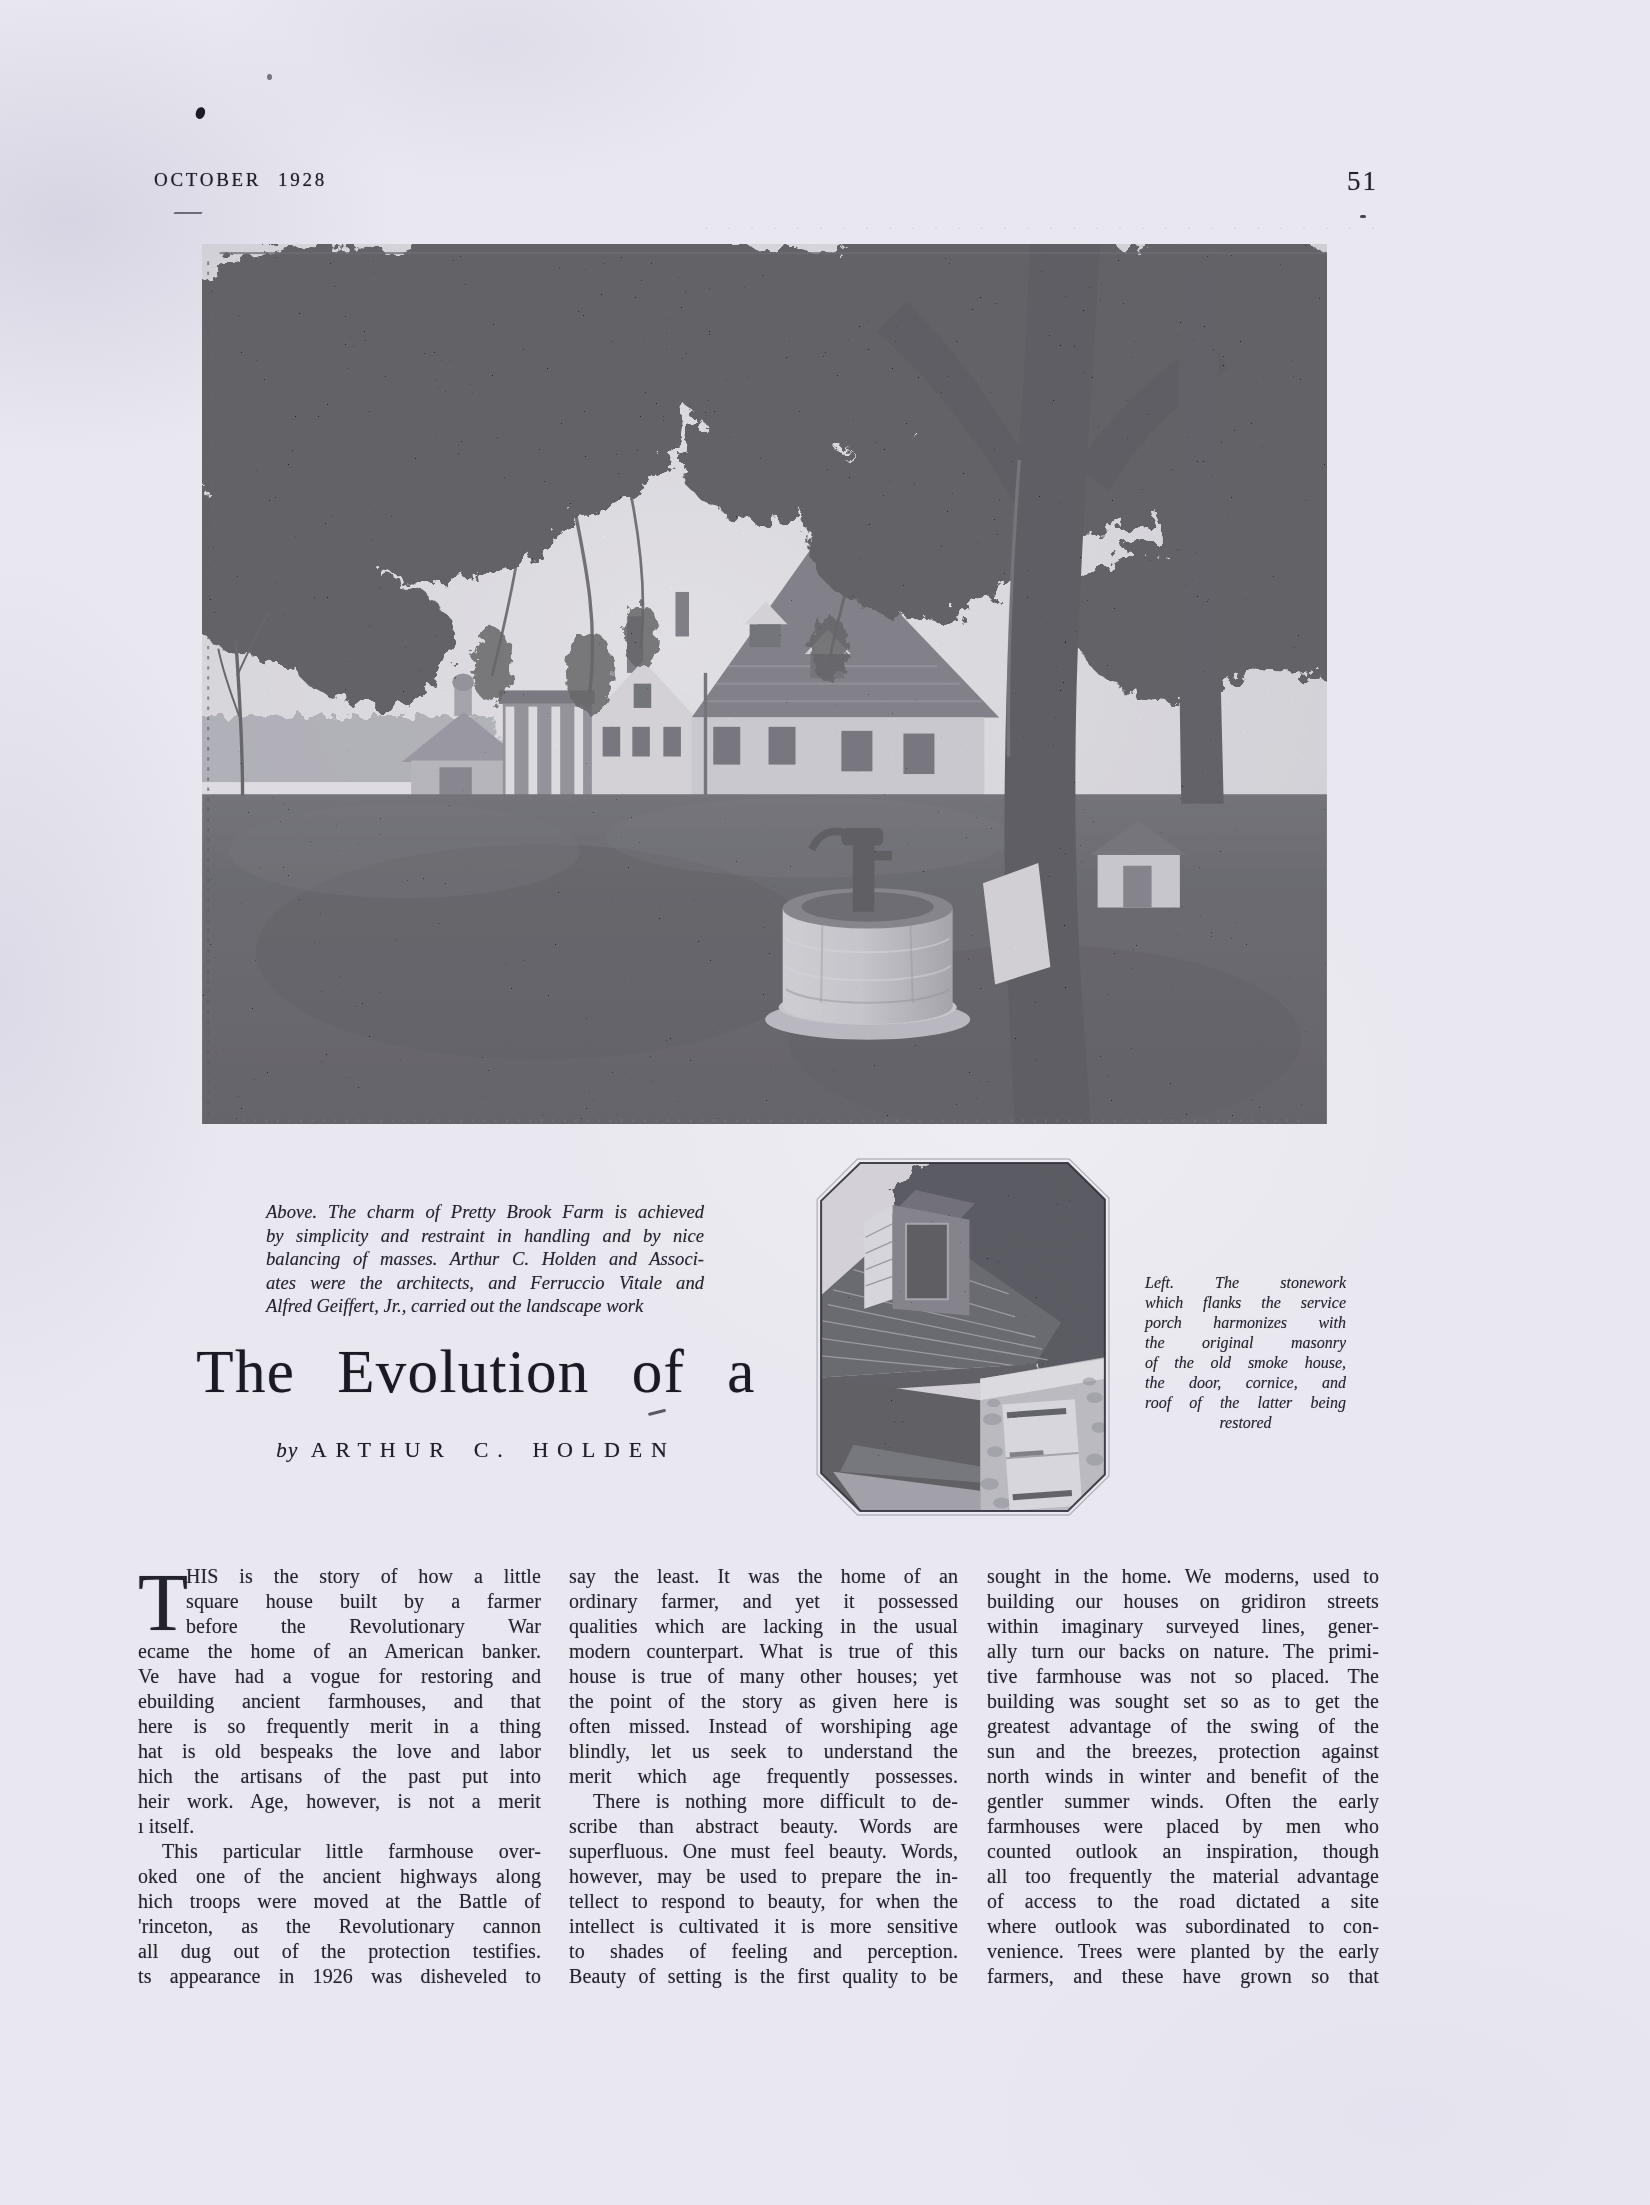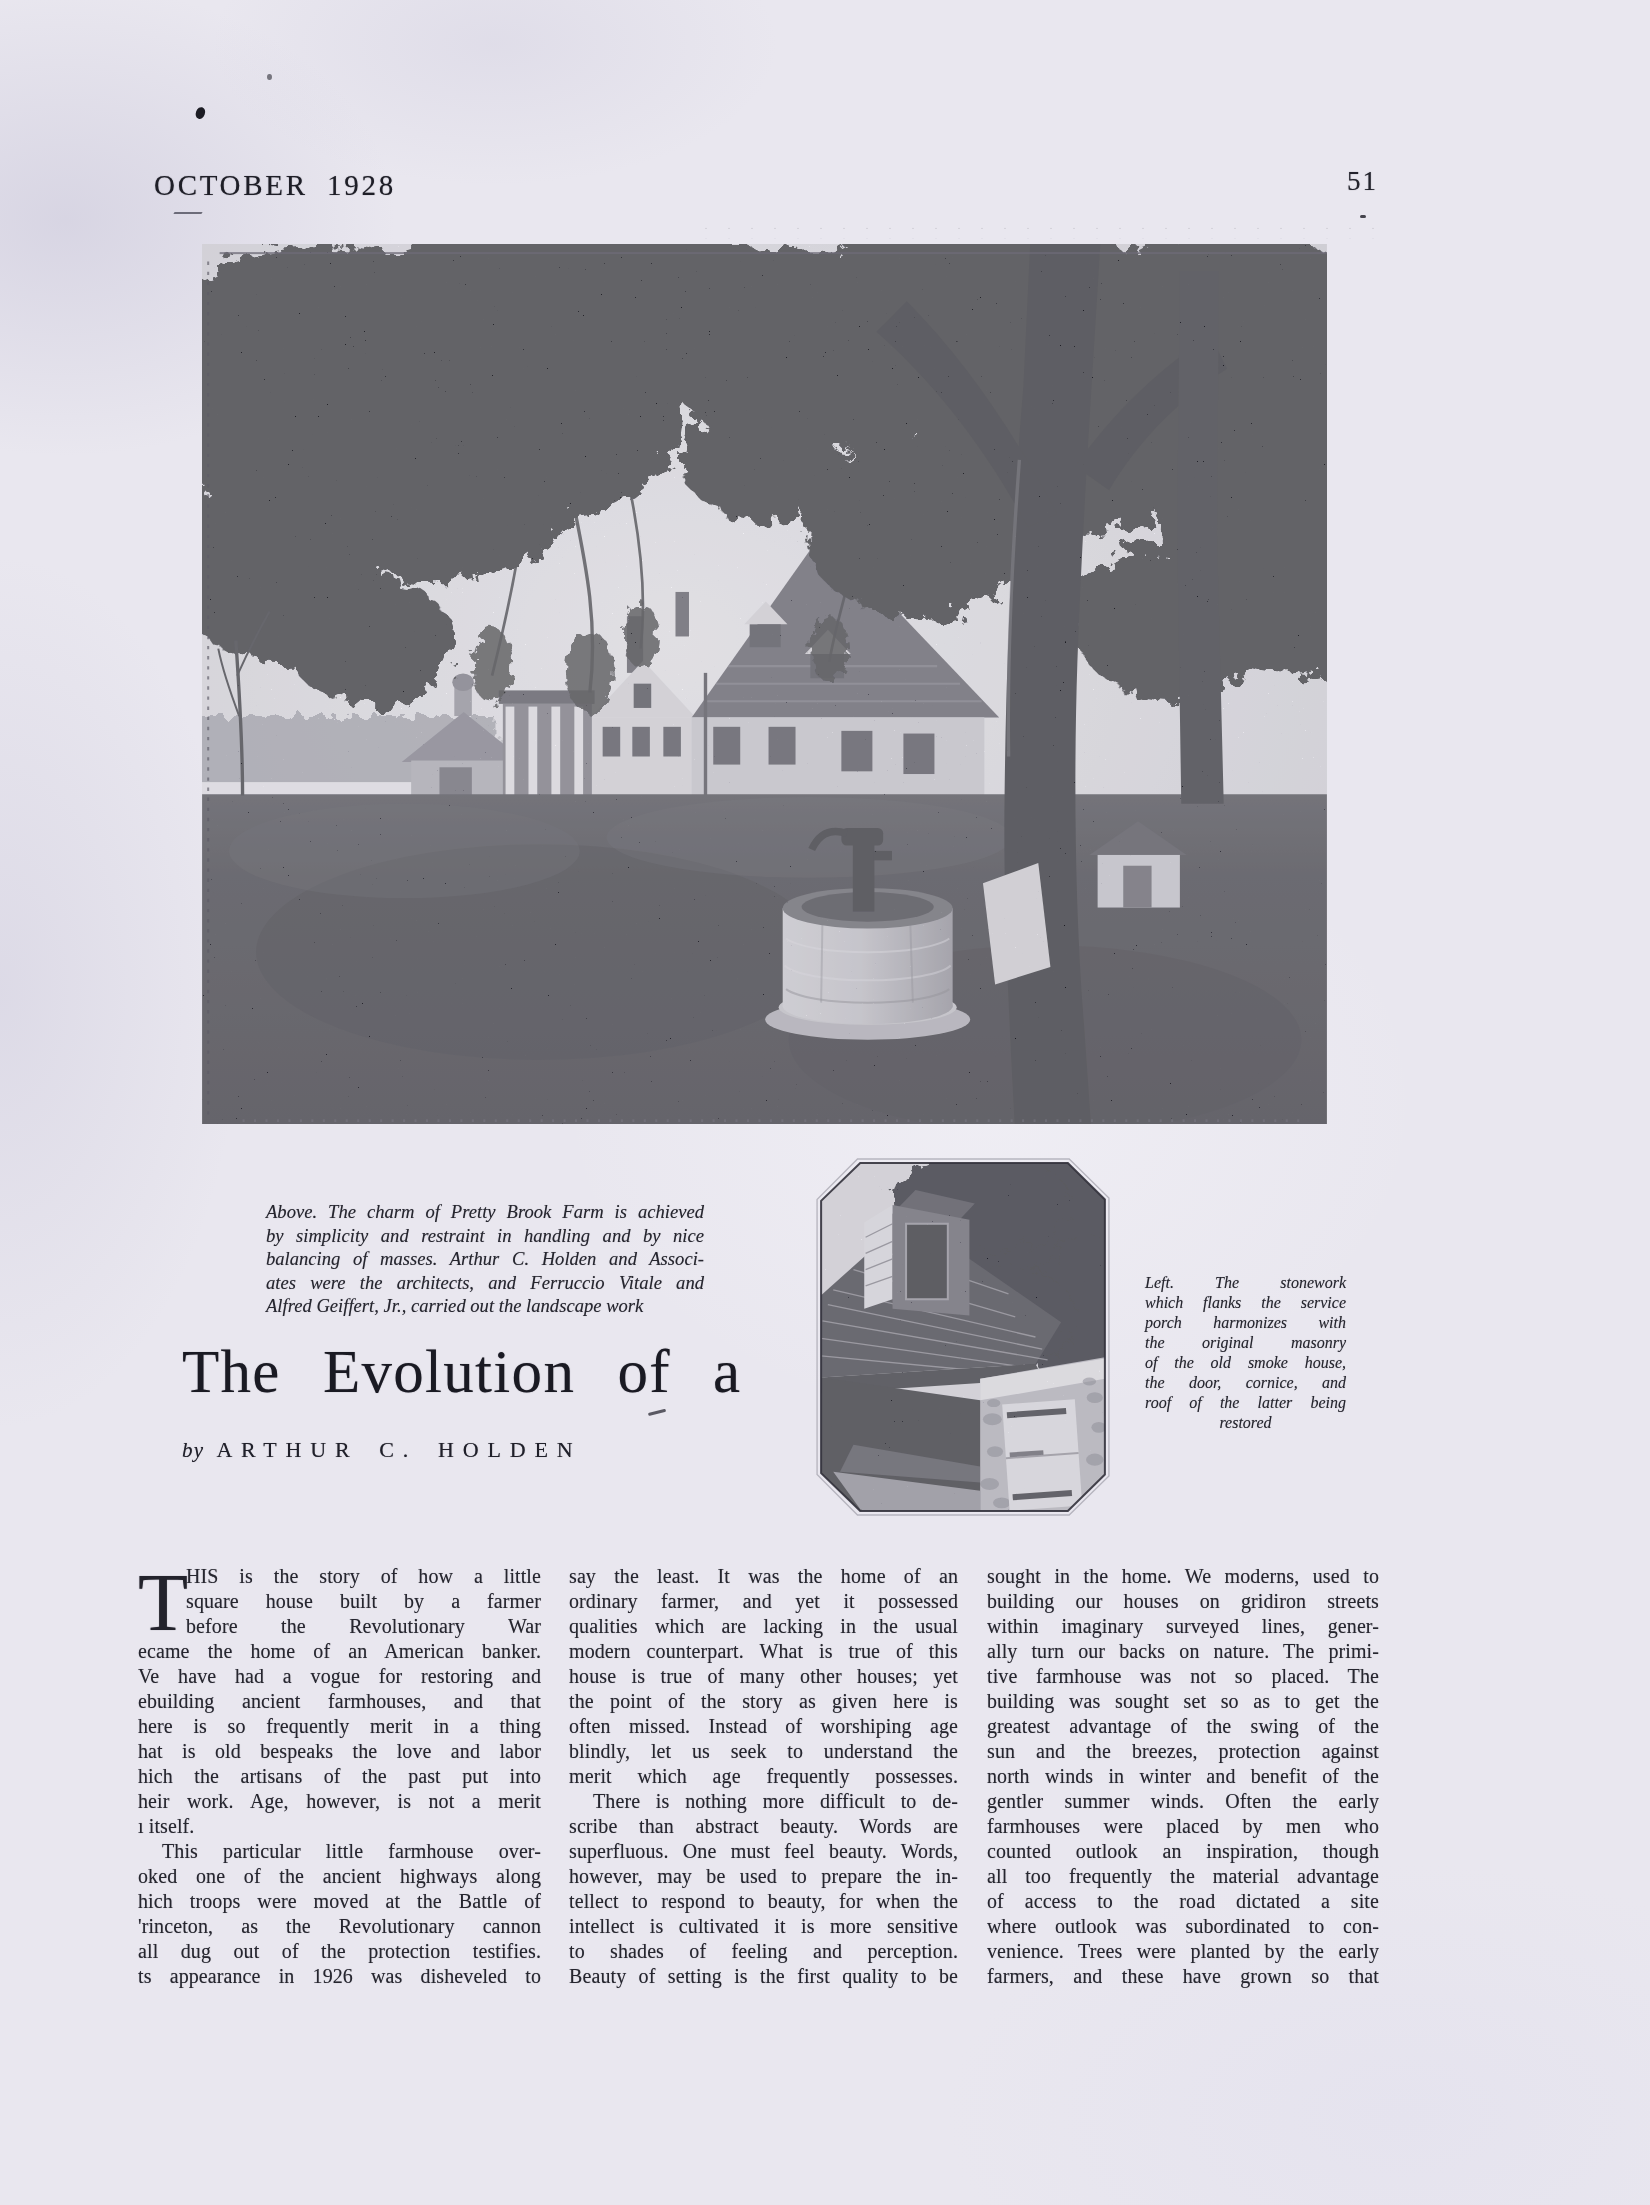--- a/index.html
+++ b/index.html
@@ -10,34 +10,34 @@
       radial-gradient(ellipse 337px 607px at 0% 45%, rgba(176,172,200,.22), transparent 72%),
       radial-gradient(ellipse 405px 202px at 30% 2%, rgba(180,176,204,.18), transparent 70%),
       radial-gradient(ellipse 607px 337px at 85% 96%, rgba(228,226,238,.8), transparent 75%),
       radial-gradient(ellipse 540px 405px at 60% 50%, rgba(244,243,248,.55), transparent 80%),
       #e9e7ef;
     font-family:"Liberation Serif","DejaVu Serif",serif;color:#2b2b34;
   }
   .abs{position:absolute;}
   .ink{color:#26262f;text-shadow:0 0 0.8px rgba(38,38,48,.4);}
   
-  .issue{left:154px;top:169px;font-size:29px;letter-spacing:2.7px;word-spacing:9.4px;color:#1e1e27;text-shadow:0 0 1px rgba(30,30,40,.55);}
+  .issue{left:154px;top:169px;font-size:19px;letter-spacing:2.7px;word-spacing:9.4px;color:#1e1e27;text-shadow:0 0 1px rgba(30,30,40,.55);}
   .pagenum{left:1347px;top:166px;font-size:27px;letter-spacing:2px;color:#23232c;text-shadow:0 0 1px rgba(30,30,40,.5);}
   
   .mainphoto{left:202px;top:244px;width:1125px;height:880px;}
   .smallphoto{left:813px;top:1155px;width:300px;height:364px;}
   
   .caption{font-style:italic;line-height:23.6px;font-size:18.6px;}
   #main-caption{left:266px;top:1200px;width:438px;}
   #side-caption{left:1145px;top:1273px;width:201px;font-size:16px;line-height:20px;}
   .caption div{text-align:justify;text-align-last:justify;}
   .caption div.fl{text-align-last:left;}
   .caption div.ctr{text-align-last:center;}
   
-  #title-block{left:182px;top:1334px;width:634px;color:#1a1a23;}
+  #title-block{left:159px;top:1334px;width:634px;text-align:center;color:#1a1a23;}
   .title-line{font-size:61px;line-height:76px;word-spacing:.42em;letter-spacing:1.3px;text-shadow:0 0 1px rgba(26,26,35,.45);}
   .byline{margin-top:27px;font-size:22px;color:#20202a;text-shadow:0 0 0.7px rgba(30,30,40,.5);}
   .byline .by{font-style:italic;font-size:21px;letter-spacing:1.3px;margin-right:12px;}
   .byline .name{letter-spacing:8.8px;word-spacing:6.7px;}
   
   .col{top:1564px;font-size:20px;line-height:25px;letter-spacing:0.1px;}
   #col0{left:138px;width:403px;}
   #col1{left:569px;width:389px;}
   #col2{left:987px;width:392px;}
   .col div{text-align:justify;text-align-last:justify;}

